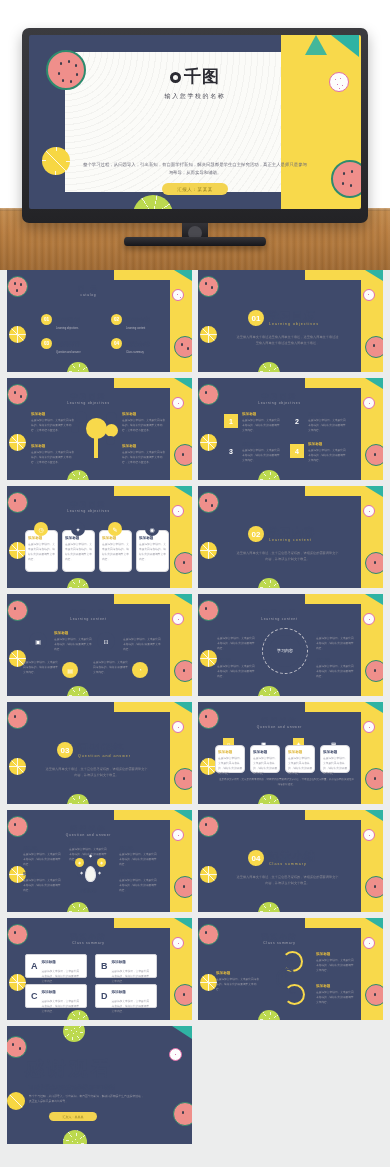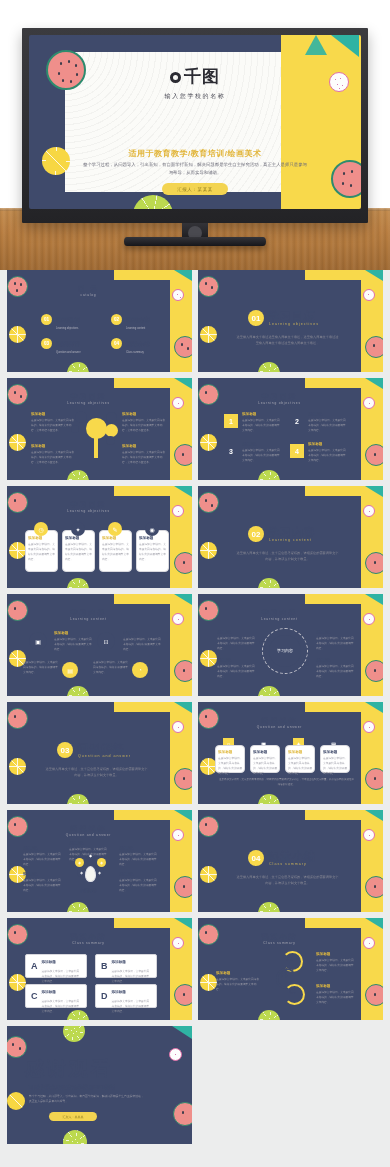--- a/index.html
+++ b/index.html
@@ -21,21 +21,21 @@
       linear-gradient(180deg,#c48c4e 0%, #b87d40 40%, #a06b34 100%);
   }
   .wood:after{
     content:""; position:absolute; left:0; top:0; width:100%; height:3px;
     background:linear-gradient(180deg,rgba(255,255,255,.25),rgba(0,0,0,.12));
   }
   .tv-wrap { position:absolute; left:22px; top:28px; width:346px; }
   .tv-body {
     position:relative; width:346px; height:195px;
     background:linear-gradient(180deg,#3b3b3f,#232326);
-    border-radius:1px; padding:7px 7px 14px 7px;
+    border-radius:7px; padding:7px 7px 14px 7px;
     box-shadow:0 6px 14px rgba(0,0,0,.28);
   }
   .tv-screen { position:relative; width:100%; height:100%; border-radius:2px; overflow:hidden; background:#434d6c; }
   .tv-stand-neck{ position:absolute; left:50%; top:195px; transform:translateX(-50%); width:26px; height:16px; background:linear-gradient(180deg,#333338,#1f1f22); }
   .tv-stand-knob{ position:absolute; left:50%; top:198px; transform:translateX(-50%); width:14px;height:14px;border-radius:50%;background:#4a4a50;}
   .tv-stand-base{ position:absolute; left:50%; top:209px; transform:translateX(-50%); width:142px; height:9px; background:linear-gradient(180deg,#35353a,#16161a); border-radius:3px/50%; box-shadow:0 3px 6px rgba(0,0,0,.35);}
 
   
   .slide { position:relative; background:#3f4a6b; overflow:hidden; }
   .slide .paper{
@@ -154,21 +154,20 @@
           <span class="sd" style="left:10px;top:10px"></span>
             <span class="sd" style="left:18px;top:8px"></span>
           <span class="sd" style="left:9px;top:20px"></span>
             <span class="sd" style="left:17px;top:22px"></span>
         </div>
 
         <div class="logo-row">
           <span class="logo-mark"></span><span class="logo-txt">千图</span>
           <div class="logo-sub">输入您学校的名称</div>
         </div>
-        <div class="hero-sub">适用于教育教学/教育培训/绘画美术</div>
         <div class="hero-desc">整个学习过程，从问题导入，引出新知，有自面学打新知，解决问题都是学生自主探究活动，真正主人是师只是参与与帮导，从而实导和辅助。</div>
         <div class="hero-btn">汇报人：某某某</div>
       </div>
     </div>
     <div class="tv-stand-neck"></div>
     <div class="tv-stand-knob"></div>
     <div class="tv-stand-base"></div>
   </div>
 </div>
 

